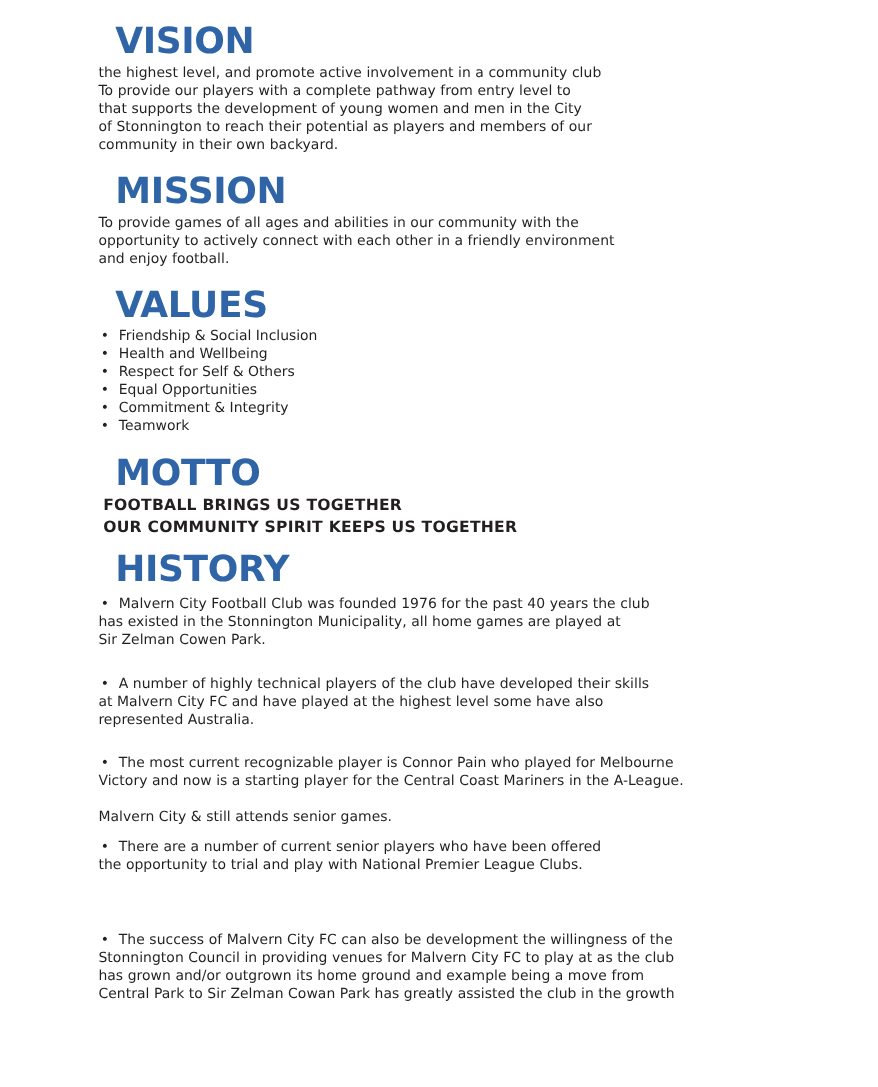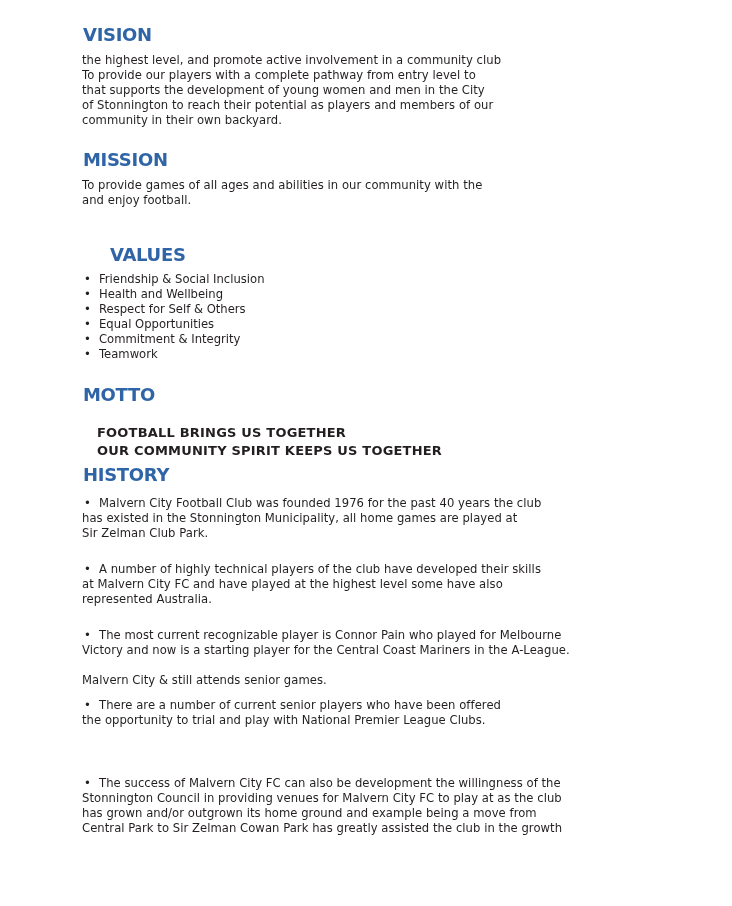--- a/index.html
+++ b/index.html
@@ -16,25 +16,25 @@
       color: #231f20;
     }
     .page {
       position: absolute;
       left: 82px;
       top: 0;
       width: 640px;
     }
     .heading {
       position: absolute;
-      left: 1px;
+      left: 14px;
       margin: 0;
       font-family: "DejaVu Sans", sans-serif;
       font-weight: bold;
-      font-size: 18px;
+      font-size: 30px;
       letter-spacing: -0.3px;
       color: #2f65a7;
       line-height: 26px;
       white-space: nowrap;
     }
     .para {
       position: absolute;
       left: 0;
       margin: 0;
       font-family: "DejaVu Sans", sans-serif;
@@ -61,21 +61,21 @@
     }
     .values-list .bullet {
       display: inline-block;
       width: 17px;
       padding-left: 2px;
       box-sizing: border-box;
     }
     .motto {
       position: absolute;
       left: 0;
-      margin: 15px;
+      margin: 4px;
       font-family: "DejaVu Sans", sans-serif;
       font-weight: bold;
       font-size: 13px;
       line-height: 18px;
       letter-spacing: 0.2px;
       color: #231f20;
       white-space: nowrap;
     }
     .motto .ln { display: block; }
     .hist .bul { display: inline-block; width: 17px; padding-left: 2px; box-sizing: border-box; }
@@ -90,24 +90,25 @@
     <span class="ln">the highest level, and promote active involvement in a community club</span>
     <span class="ln">To provide our players with a complete pathway from entry level to</span>
     <span class="ln">that supports the development of young women and men in the City</span>
     <span class="ln">of Stonnington to reach their potential as players and members of our</span>
     <span class="ln">community in their own backyard.</span>
   </p>
 
   <h2 class="heading" style="top: 147px; color: rgb(47, 101, 167);">MISSION</h2>
   <p class="para" style="top:178px">
     <span class="ln">To provide games of all ages and abilities in our community with the</span>
+    <span class="ln">opportunity to actively connect with each other in a friendly environment</span>
     <span class="ln">and enjoy football.</span>
   </p>
 
-  <h2 class="heading" style="top: 242px; color: rgb(47, 101, 167); margin-left: 27px;">VALUES</h2>
+  <h2 class="heading" style="top: 242px; color: rgb(47, 101, 167);">VALUES</h2>
   <ul class="values-list" style="top:272px">
     <li>
         <span class="bullet">•</span>
         <span>Friendship &amp; Social Inclusion</span>
       </li>
     <li>
         <span class="bullet">•</span>
         <span>Health and Wellbeing</span>
       </li>
     <li>
@@ -132,21 +133,21 @@
   <p class="motto" style="top:409px">
     <span class="ln">FOOTBALL BRINGS US TOGETHER</span>
     <span class="ln">OUR COMMUNITY SPIRIT KEEPS US TOGETHER</span>
   </p>
 
   <h2 class="heading" style="top: 462px; color: rgb(47, 101, 167);">HISTORY</h2>
 
   <p class="para hist" style="top:496px">
     <span class="ln"><span class="bul">•</span><span>Malvern City Football Club was founded 1976 for the past 40 years the club</span></span>
     <span class="ln">has existed in the Stonnington Municipality, all home games are played at</span>
-    <span class="ln">Sir Zelman Club Park.</span>
+    <span class="ln">Sir Zelman Cowen Park.</span>
   </p>
 
   <p class="para hist" style="top:562px">
     <span class="ln"><span class="bul">•</span><span>A number of highly technical players of the club have developed their skills</span></span>
     <span class="ln">at Malvern City FC and have played at the highest level some have also</span>
     <span class="ln">represented Australia.</span>
   </p>
 
   <p class="para hist" style="top:628px">
     <span class="ln"><span class="bul">•</span><span>The most current recognizable player is Connor Pain who played for Melbourne</span></span>

